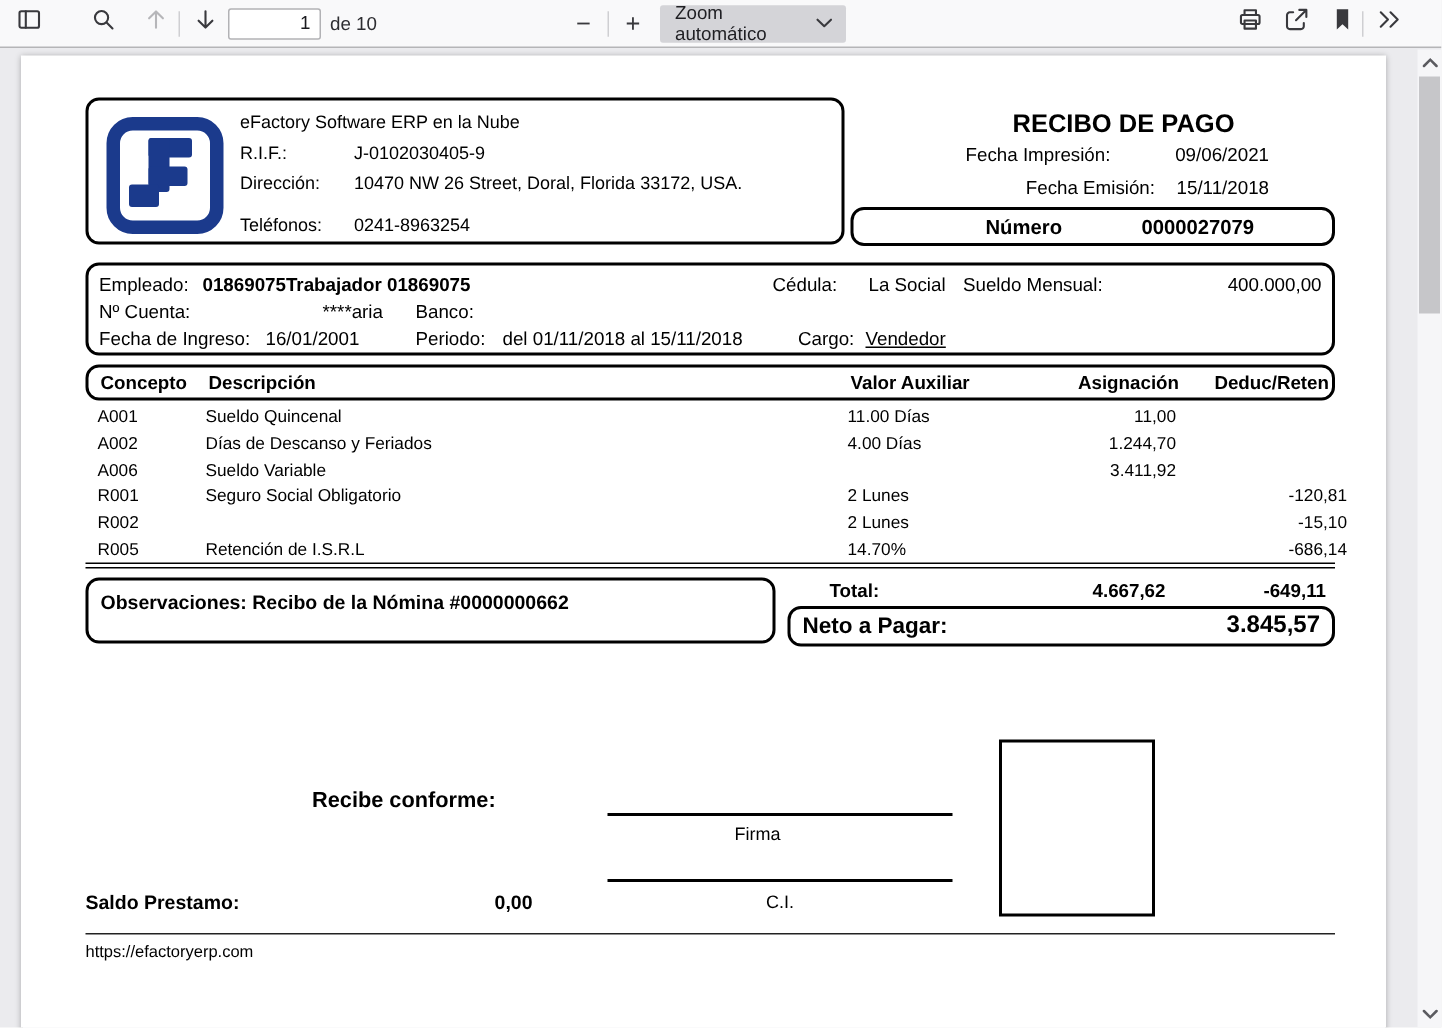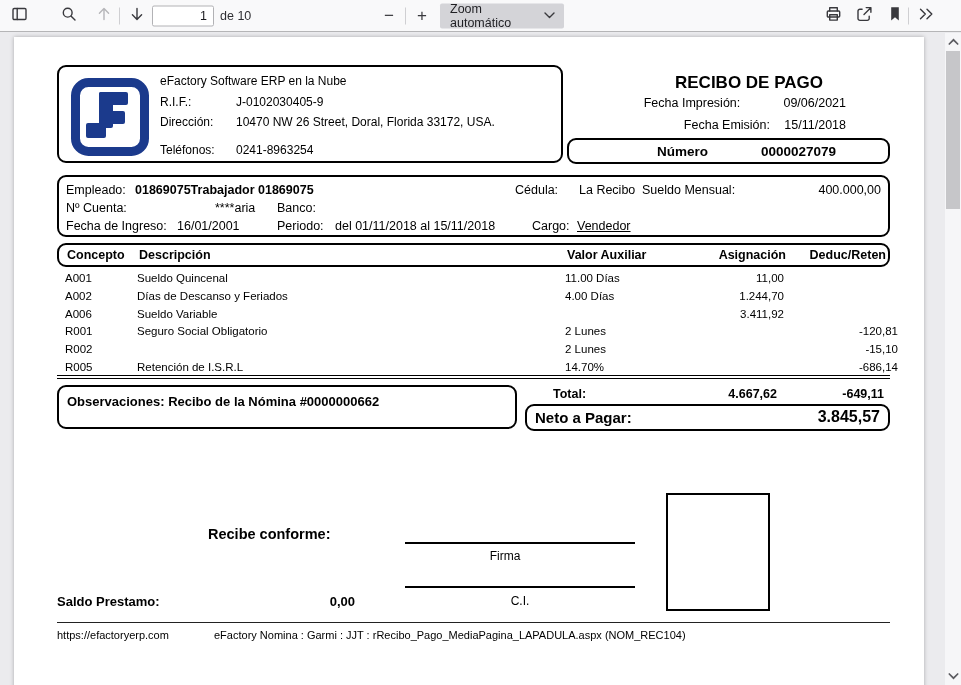--- a/index.html
+++ b/index.html
@@ -185,21 +185,21 @@
   <div class="abs t125 right" style="left:740px;top:81px;width:92px;">15/11/2018</div>
   <div class="abs rbox" style="left:553px;top:101px;width:323px;height:26px;">
     <span class="abs b" style="left:88px;top:4px;font-size:13.5px;">Número</span>
     <span class="abs b" style="left:192px;top:4px;font-size:13.5px;">0000027079</span>
   </div>
 
   <div class="abs rbox" style="left:43px;top:138px;width:833px;height:62px;">
     <span class="abs t125" style="left:7px;top:6px;">Empleado:</span>
     <span class="abs t125 b" style="left:76px;top:6px;">01869075Trabajador 01869075</span>
     <span class="abs t125" style="left:456px;top:6px;">Cédula:</span>
-    <span class="abs t125" style="left:520px;top:6px;">La Recibo</span>
+    <span class="abs t125" style="left:520px;top:6px;">La Social</span>
     <span class="abs t125" style="left:583px;top:6px;">Sueldo Mensual:</span>
     <span class="abs t125 right" style="left:720px;top:6px;width:102px;">400.000,00</span>
 
     <span class="abs t125" style="left:7px;top:24px;">Nº Cuenta:</span>
     <span class="abs t125" style="left:156px;top:24px;">****aria</span>
     <span class="abs t125" style="left:218px;top:24px;">Banco:</span>
 
     <span class="abs t125" style="left:7px;top:42px;">Fecha de Ingreso:</span>
     <span class="abs t125" style="left:118px;top:42px;">16/01/2001</span>
     <span class="abs t125" style="left:218px;top:42px;">Periodo:</span>
@@ -279,14 +279,13 @@
   <div class="abs hrule2" style="left:391px;top:505px;width:230px;"></div>
   <div class="abs t12 center" style="left:376px;top:512px;width:230px;">Firma</div>
   <div class="abs hrule2" style="left:391px;top:549px;width:230px;"></div>
   <div class="abs t12 center" style="left:391px;top:557px;width:230px;">C.I.</div>
   <div class="abs b" style="left:43px;top:557px;font-size:13px;">Saldo Prestamo:</div>
   <div class="abs b right" style="left:200px;top:557px;width:141px;font-size:13px;">0,00</div>
   <div class="abs" style="left:652px;top:456px;width:104px;height:118px;border:2px solid #000;"></div>
 
   <div class="abs" style="left:43px;top:585px;width:833px;border-top:1.5px solid #222;"></div>
   <div class="abs" style="left:43px;top:592px;font-size:11px;">https://efactoryerp.com</div>
-  <div class="abs nowrap" style="left:200px;top:592px;font-size:11px;">eFactory Nomina  :  Garmi  :  JJT  :  rRecibo_Pago_MediaPagina_LAPADULA.aspx (NOM_REC104)</div>
 </div>
 
 </body></html>

